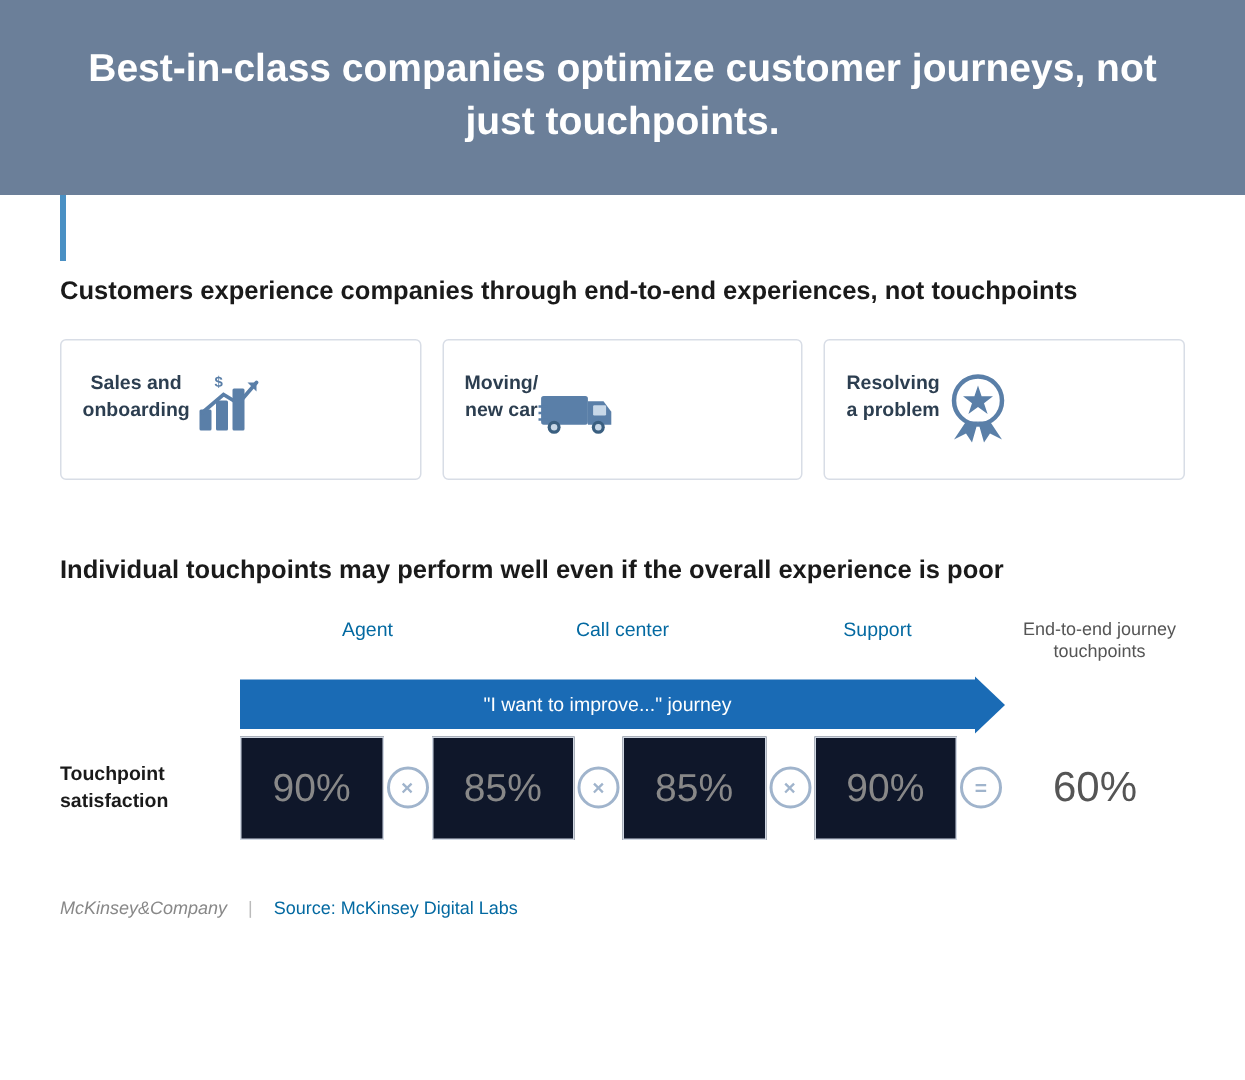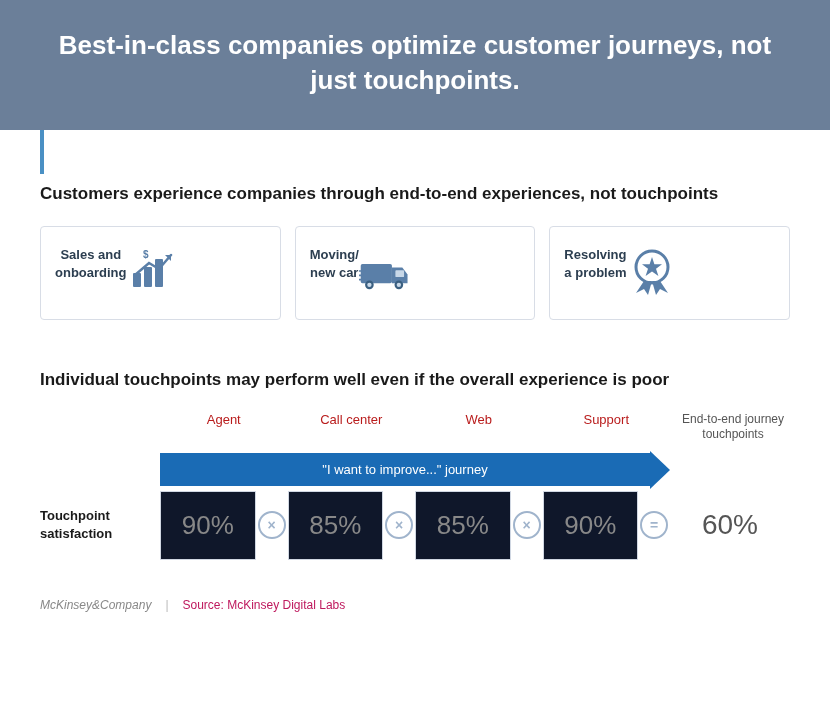--- a/index.html
+++ b/index.html
@@ -91,21 +91,21 @@
       line-height: 1.4;
     }
 
     .journey-table {
       width: 100%;
     }
     .tp-header {
       flex: 1;
       text-align: center;
       font-size: 13px;
-      color: #b91c1c;
+      color: #0369a1;
       padding-bottom: 8px;
     }
     .tp-header-end {
       width: 120px;
       text-align: center;
       font-size: 12px;
       color: #555;
       line-height: 1.3;
       padding-bottom: 8px;
       padding-left: 6px;
@@ -229,21 +229,21 @@
       color: #888;
       font-style: italic;
     }
     .footer-sep {
       font-size: 12px;
       color: #bbb;
       margin: 0 10px;
     }
     .footer-source {
       font-size: 12px;
-      color: #be185d;
+      color: #0369a1;
     }
   </style>
 </head>
 <body>
 
 <div class="header">
   <h1>Best-in-class companies optimize customer journeys, not just touchpoints.</h1>
   <div class="header-accent"></div>
 </div>
 
@@ -312,21 +312,20 @@
 </div>
 
 <div class="section2">
   <div class="section2-title">Individual touchpoints may perform well even if the overall experience is poor</div>
 
   <div class="journey-table">
 
     <div style="display:flex; margin-left:120px;">
       <div class="tp-header">Agent</div>
       <div class="tp-header">Call center</div>
-      <div class="tp-header">Web</div>
       <div class="tp-header">Support</div>
       <div class="tp-header-end">End-to-end journey touchpoints</div>
     </div>
 
     <div class="journey-bar-row">
       <div class="journey-label-col"></div>
       <div class="journey-bar-wrap">
         <div class="journey-bar">
           <span>"I want to improve..." journey</span>
         </div>

